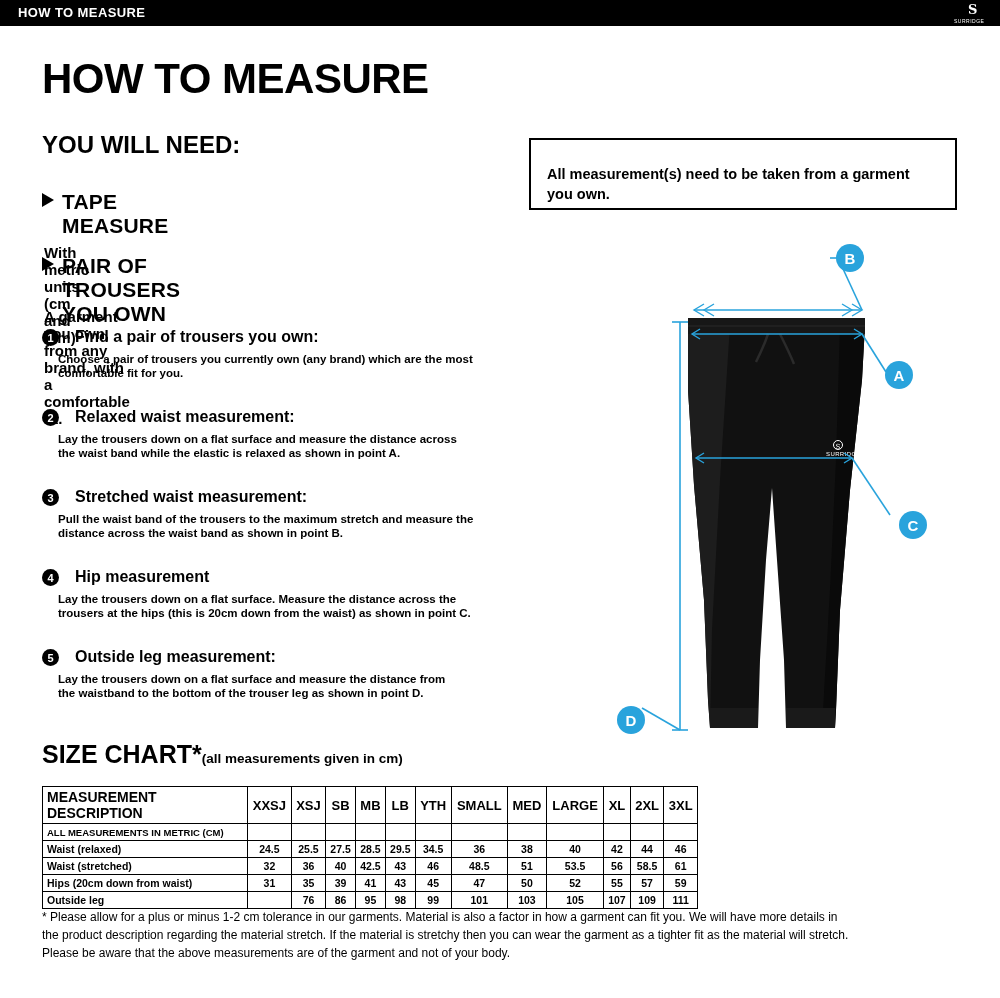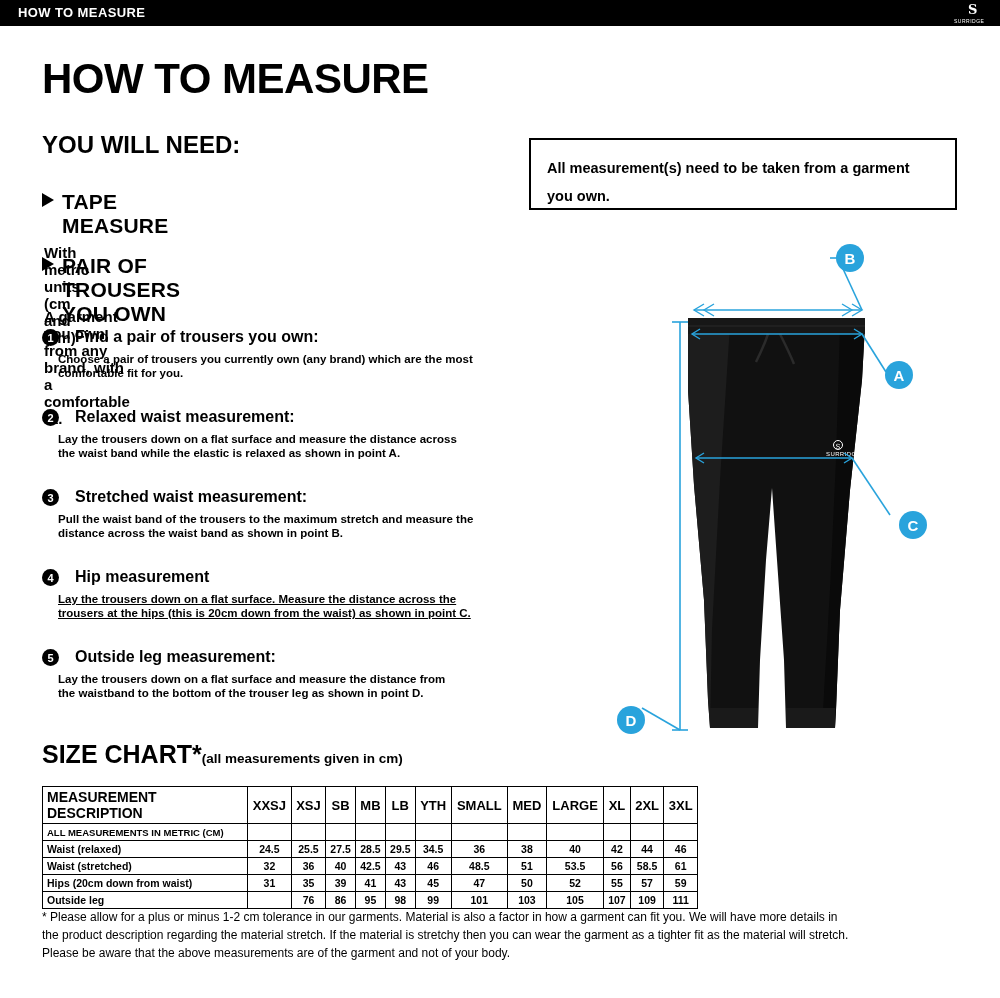--- a/index.html
+++ b/index.html
@@ -61,21 +61,21 @@
     background:#000; color:#fff; font-size:11px; font-weight:bold;
     display:flex; align-items:center; justify-content:center;
   }
   .step .ttl { position:absolute; left:33px; top:0px; font-size:16px; font-weight:bold; }
   .step .body { position:absolute; left:0px; top:24px; font-size:11.5px; font-weight:bold; line-height:14px;margin-left:16px; }
 
   
   .callout {
     position:absolute; left:529px; top:138px; width:428px; height:72px;
     border:2px solid #000; background:#fff;
-    padding:14px 16px; font-size:14.5px; font-weight:bold; line-height:28px;
+    padding:24px 16px; font-size:14.5px; font-weight:bold; line-height:20px;
   }
 
   
   .diagram { position:absolute; left:600px; top:230px; width:390px; height:510px; }
 
   
   .sizechart-title {
     position:absolute; left:42px; top:740px; font-size:25px; font-weight:bold;
   }
   .sizechart-title .sub { font-size:13.5px; font-weight:bold; }
@@ -141,21 +141,21 @@
 </div>
 <div class="step" style="top:488px;">
   <div class="num">3</div>
   <div class="ttl">Stretched waist measurement:</div>
   <div class="body" style="white-space:pre-line;">Pull the waist band of the trousers to the maximum stretch and measure the
 distance across the waist band as shown in point B.</div>
 </div>
 <div class="step" style="top:568px;">
   <div class="num">4</div>
   <div class="ttl">Hip measurement</div>
-  <div class="body" style="white-space:pre-line;text-decoration:underline;">Lay the trousers down on a flat surface. Measure the distance across the
+  <div class="body" style="white-space:pre-line;">Lay the trousers down on a flat surface. Measure the distance across the
 trousers at the hips (this is 20cm down from the waist)  as shown in point C.</div>
 </div>
 <div class="step" style="top:648px;">
   <div class="num">5</div>
   <div class="ttl">Outside leg measurement:</div>
   <div class="body" style="white-space:pre-line;">Lay the trousers down on a flat surface and measure the distance from
 the waistband to the bottom of the trouser  leg as shown in point D.</div>
 </div>
 
 <div class="diagram">

